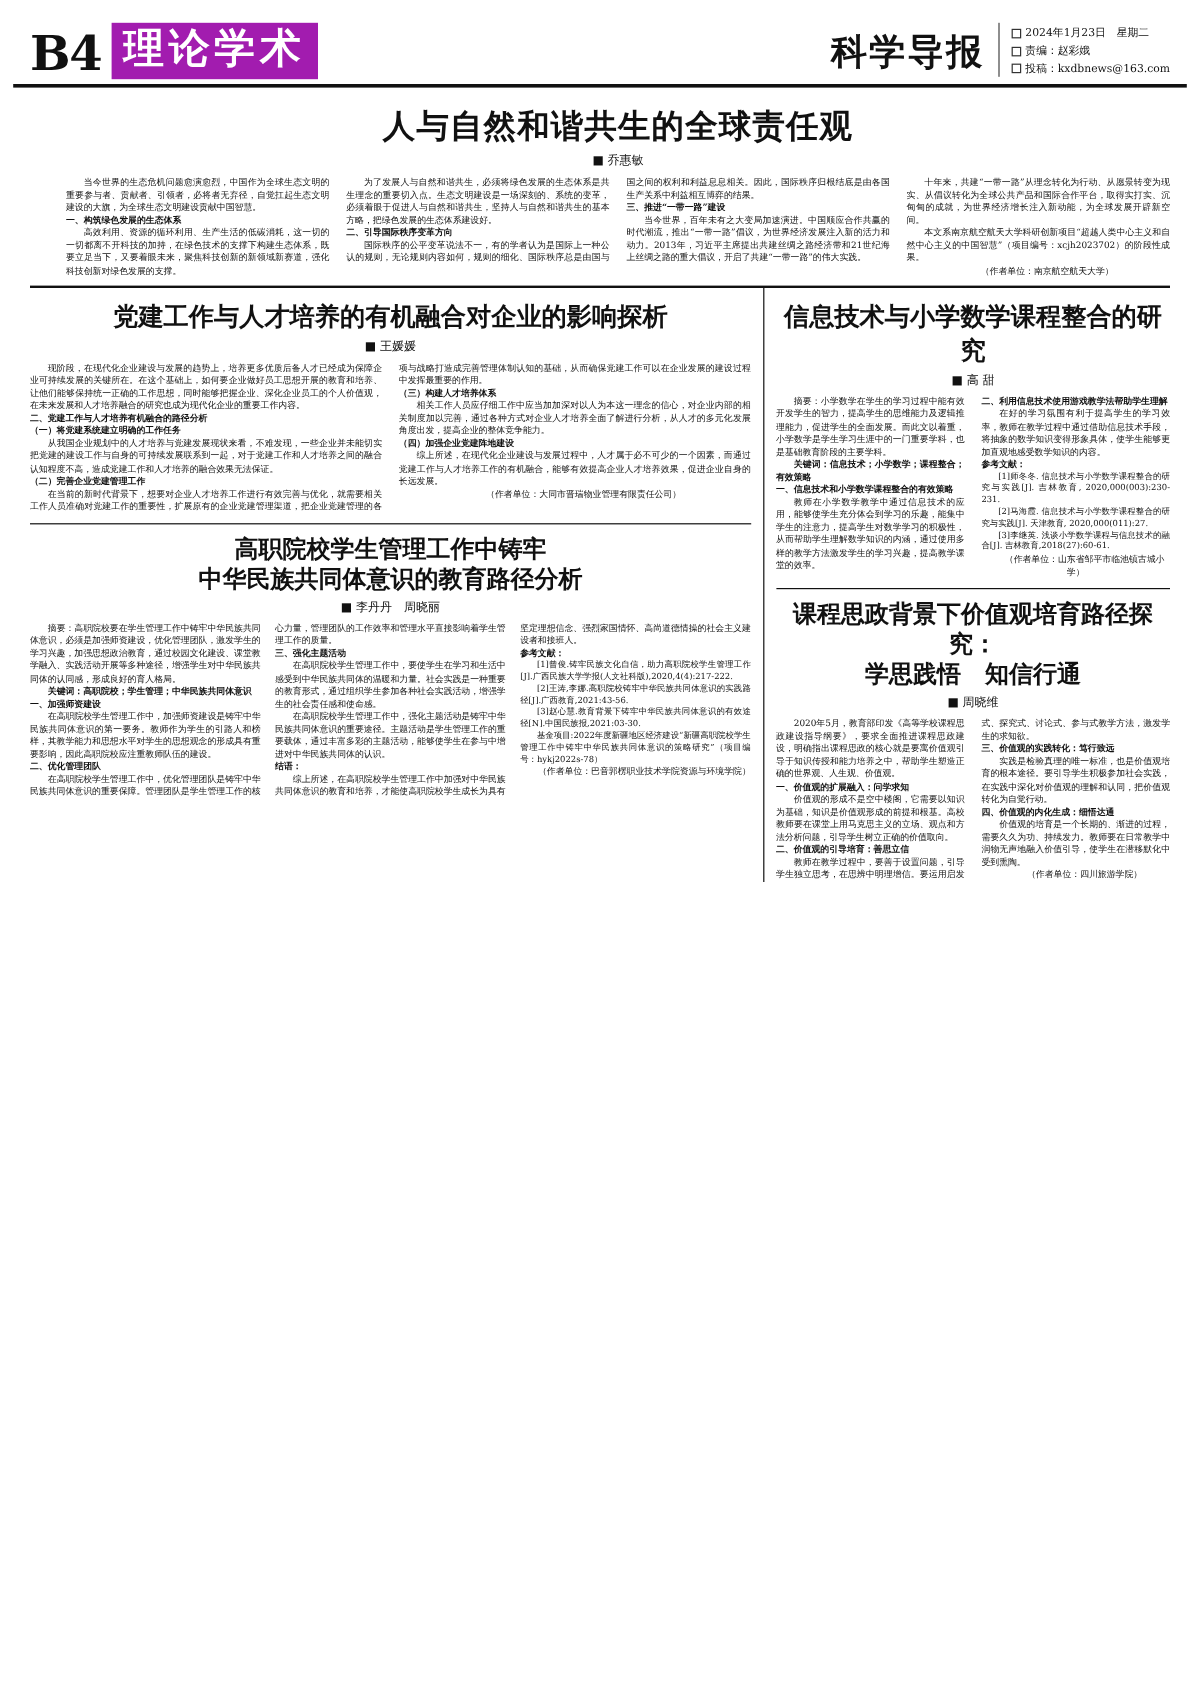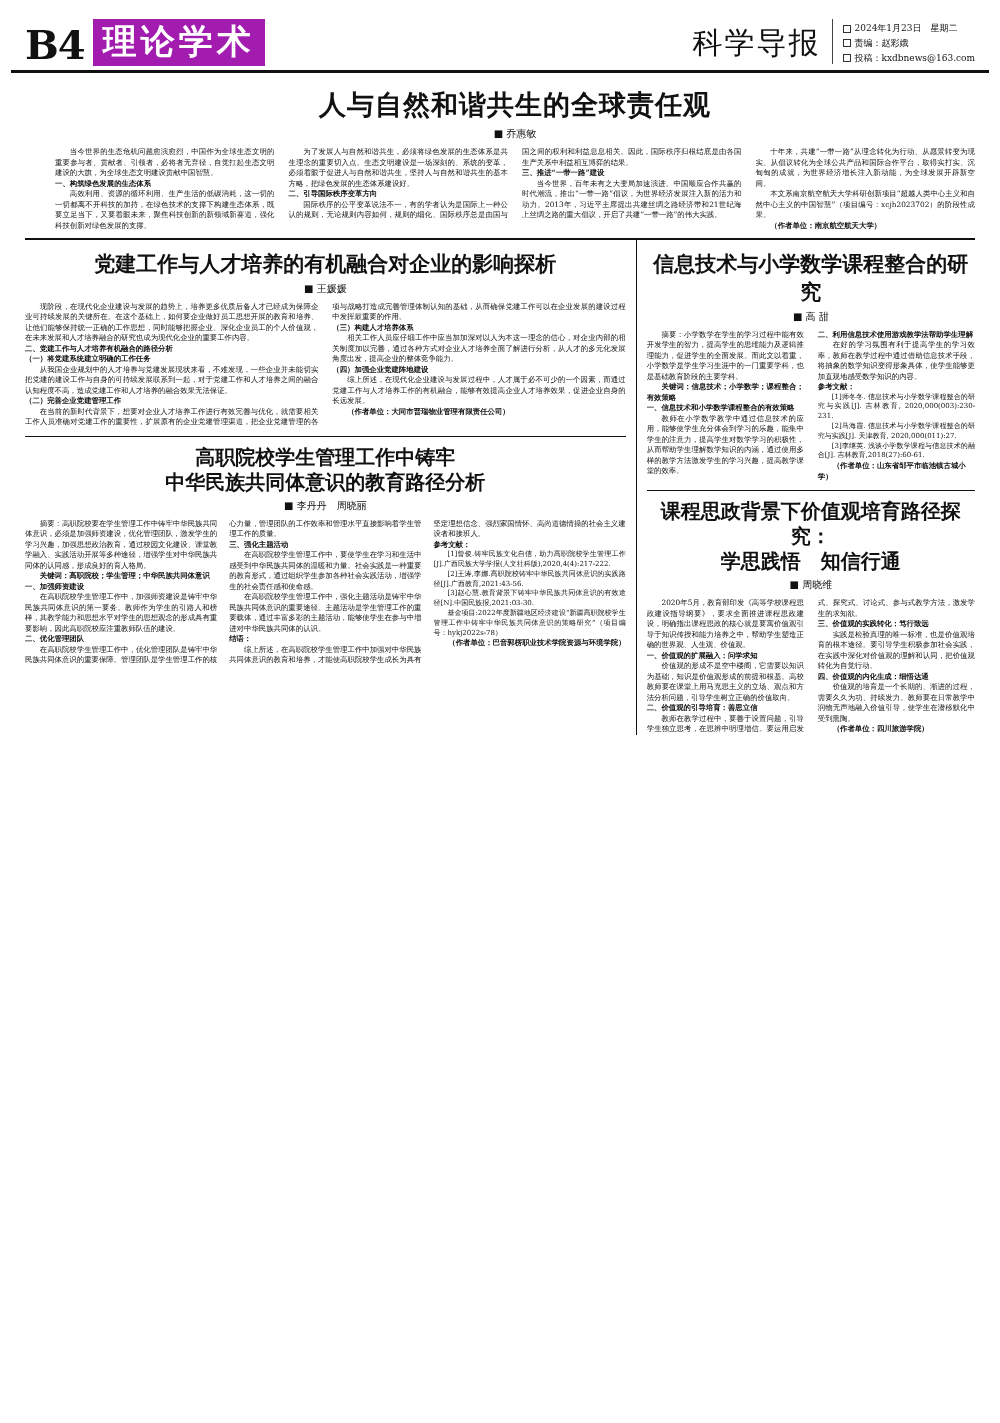--- a/index.html
+++ b/index.html
@@ -3,33 +3,33 @@
 <meta charset="utf-8">
 <style>
   html,body{margin:0;padding:0;background:#fff;}
   body{width:1000px;height:1423px;font-family:"DejaVu Serif","Liberation Serif",serif;color:#111;}
   .page{width:1000px;height:1423px;position:relative;padding:11px;box-sizing:border-box;}
   
   .masthead{display:flex;align-items:flex-start;padding:8px 14px 4px 14px;border-bottom:3px solid #111;}
   .pagenum{font-family:"DejaVu Serif",serif;font-size:40px;font-weight:bold;letter-spacing:-1px;line-height:1;padding-right:8px;padding-top:6px;}
   .sectionbox{background:#a21caf;color:#fff;font-weight:bold;font-size:34px;padding:4px 10px 6px 10px;letter-spacing:4px;line-height:1.1;}
   .masthead-right{margin-left:auto;display:flex;align-items:flex-start;}
-  .paper-name{font-size:30px;font-weight:normal;letter-spacing:2px;padding:4px 12px 0 0;border-right:1px solid #444;}
+  .paper-name{font-size:30px;font-weight:bold;letter-spacing:2px;padding:4px 12px 0 0;border-right:1px solid #444;}
   .meta{font-size:9px;line-height:1.65;padding-left:10px;padding-top:2px;}
   .meta div{white-space:nowrap;}
   .meta .sq{display:inline-block;width:6px;height:6px;border:1px solid #333;margin-right:3px;vertical-align:middle;}
   .hr-thick{border-top:2px solid #111;margin:0 14px;}
   .artitle{text-align:center;font-weight:bold;letter-spacing:1px;}
   .byline{text-align:center;font-size:10px;margin:4px 0 6px 0;}
   p{margin:0 0 2px 0;text-indent:2em;}
   .h3{font-weight:bold;text-indent:0;margin:3px 0 2px 0;}
   .tiny{font-size:7.4px;line-height:1.42;text-align:justify;}
   .tiny p{margin:0;text-indent:2em;}
   .tiny .h3{text-indent:0;font-weight:bold;}
-  .sig{text-align:left;font-weight:bold;margin-top:4px;text-indent:0;}
+  .sig{text-align:center;font-weight:normal;margin-top:4px;text-indent:0;}
   .kw{font-weight:bold;}
   
   .top{padding:8px 14px 6px 14px;margin-left:30px;}
   .top .artitle{font-size:27px;margin:6px 0 2px 0;}
   .topcols{column-count:4;column-gap:14px;margin-top:4px;}
   
   .band{display:flex;padding:0 14px;box-sizing:border-box;}
   .leftband{width:622px;padding-right:10px;box-sizing:border-box;border-right:1px solid #111;}
   .rightband{width:344px;padding-left:10px;box-sizing:border-box;}
   .t2{font-size:21px;font-weight:bold;text-align:center;margin:10px 0 2px 0;}

